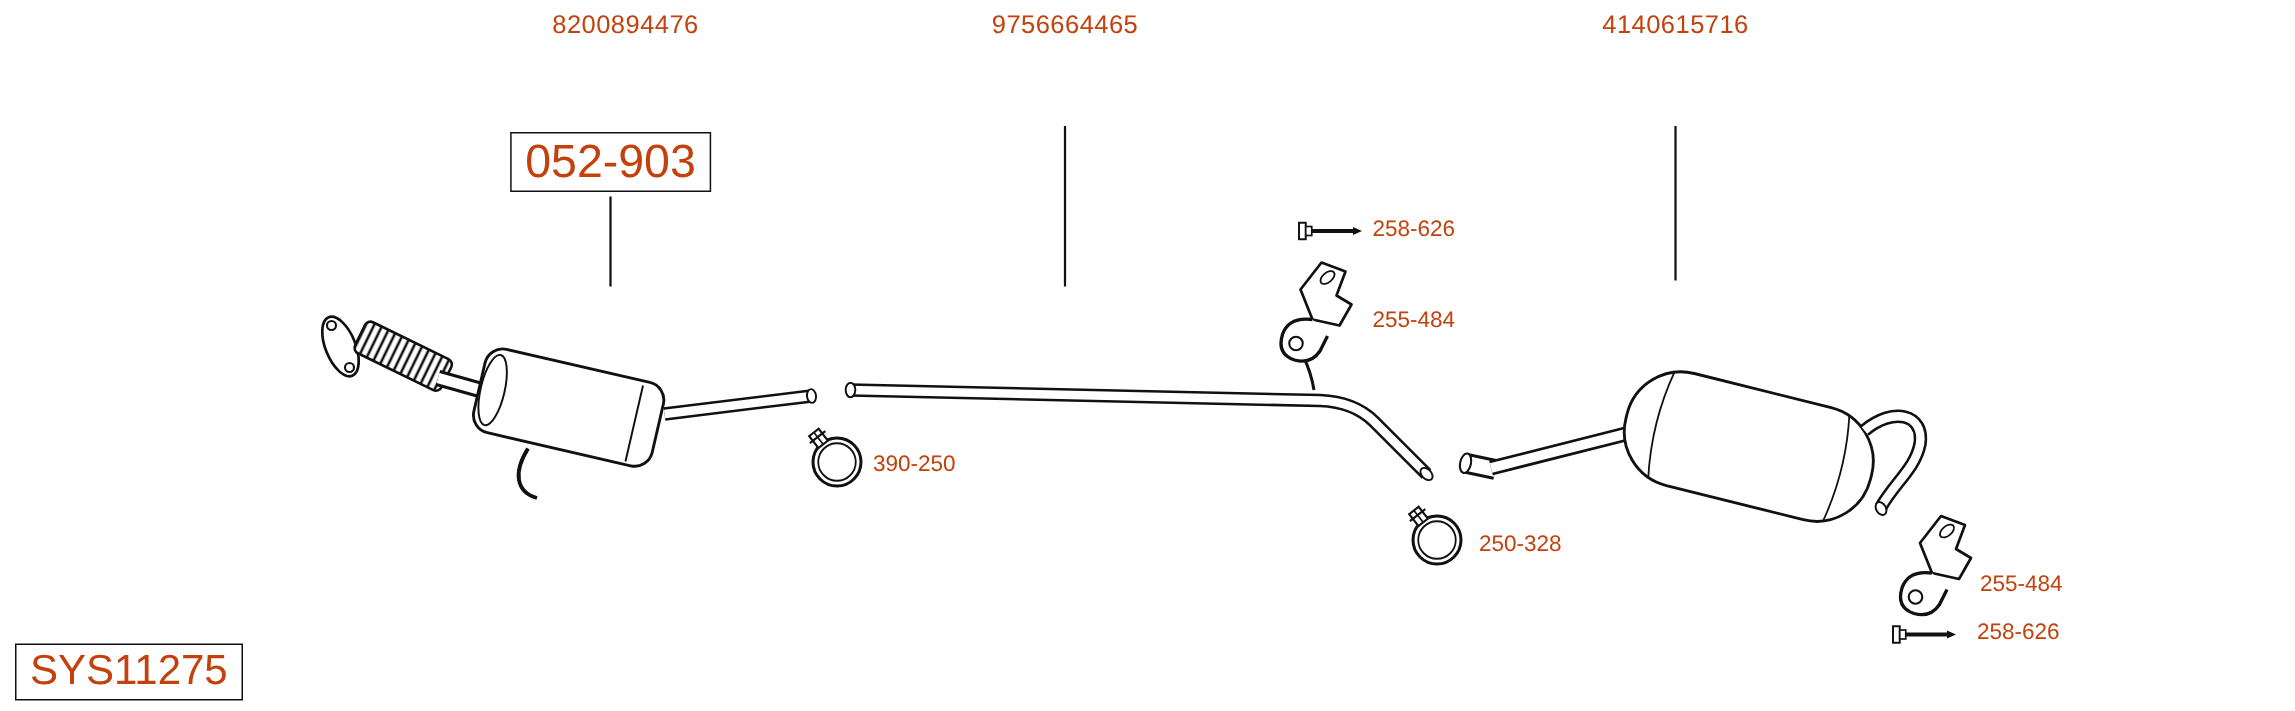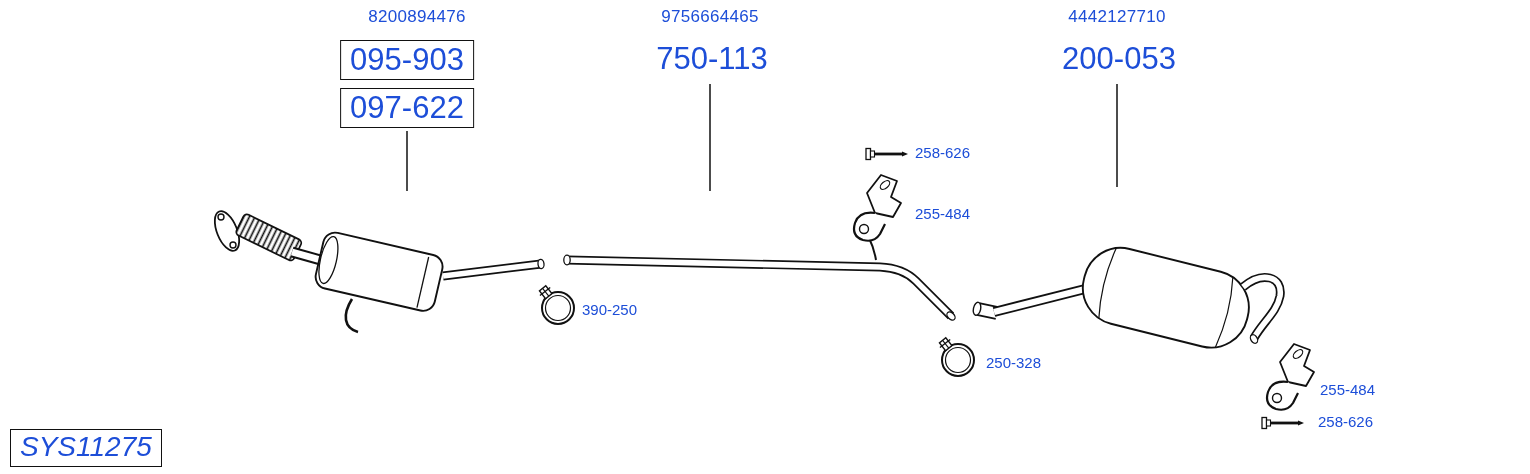--- a/index.html
+++ b/index.html
@@ -2,26 +2,26 @@
 <html><head>
 <meta charset="utf-8">
 <style>
   html,body{margin:0;padding:0;background:#ffffff;}
   .canvas{
     position:relative;width:1530px;height:474px;overflow:hidden;
     background:#ffffff;color:#111111;
     font-family:"Liberation Sans", sans-serif;
   }
   svg.art{position:absolute;left:0;top:0;}
-  .label{position:absolute;white-space:nowrap;color:#1d4ed8;}
+  .label{position:absolute;white-space:nowrap;color:#c2410c;}
   .ref{font-size:17px;transform:translateX(-50%);letter-spacing:.3px;}
   .code-lg{font-size:31px;line-height:1.1;transform:translateX(-50%);}
   .boxed{border:1.5px solid #111;padding:2px 9px;}
   .callout{font-size:15px;}
-  .sys{left:10px;top:429px;font-size:28px;line-height:1.15;border:1.5px solid #111;padding:1px 9px 3px;font-style:italic;}
+  .sys{left:10px;top:429px;font-size:28px;line-height:1.15;border:1.5px solid #111;padding:1px 9px 3px;}
 </style>
 </head>
 <body>
 
 <div class="canvas">
 
   <svg class="art" width="1530" height="474" viewBox="0 0 1530 474">
     <defs>
       <pattern id="corr" width="5" height="34" patternUnits="userSpaceOnUse">
         <rect width="5" height="34" fill="#ffffff"></rect>
@@ -117,28 +117,25 @@
 
     <use href="#boltShape" x="866" y="147"></use>
     <use href="#hangerShape" x="845" y="173"></use>
     <use href="#clampShape" x="558" y="308"></use>
     <use href="#clampShape" x="958" y="360"></use>
     <use href="#hangerShape" x="1258" y="342"></use>
     <use href="#boltShape" x="1262" y="416"></use>
   </svg>
 
   <div class="label ref" style="left:417px;top:7px">8200894476</div>
-  <div class="label code-lg boxed" style="left:407px;top:40px">095-903</div>
-  <div class="label code-lg boxed" style="left:407px;top:88px">097-622</div>
+  <div class="label code-lg boxed" style="left:407px;top:88px">052-903</div>
 
   <div class="label ref" style="left:710px;top:7px">9756664465</div>
-  <div class="label code-lg" style="left:712px;top:42px">750-113</div>
 
-  <div class="label ref" style="left:1117px;top:7px">4442127710</div>
-  <div class="label code-lg" style="left:1119px;top:42px">200-053</div>
+  <div class="label ref" style="left:1117px;top:7px">4140615716</div>
 
   <div class="label callout" style="left:915px;top:144px">258-626</div>
   <div class="label callout" style="left:915px;top:205px">255-484</div>
   <div class="label callout" style="left:582px;top:301px">390-250</div>
   <div class="label callout" style="left:986px;top:354px">250-328</div>
   <div class="label callout" style="left:1320px;top:381px">255-484</div>
   <div class="label callout" style="left:1318px;top:413px">258-626</div>
 
   <div class="label sys">SYS11275</div>
 

